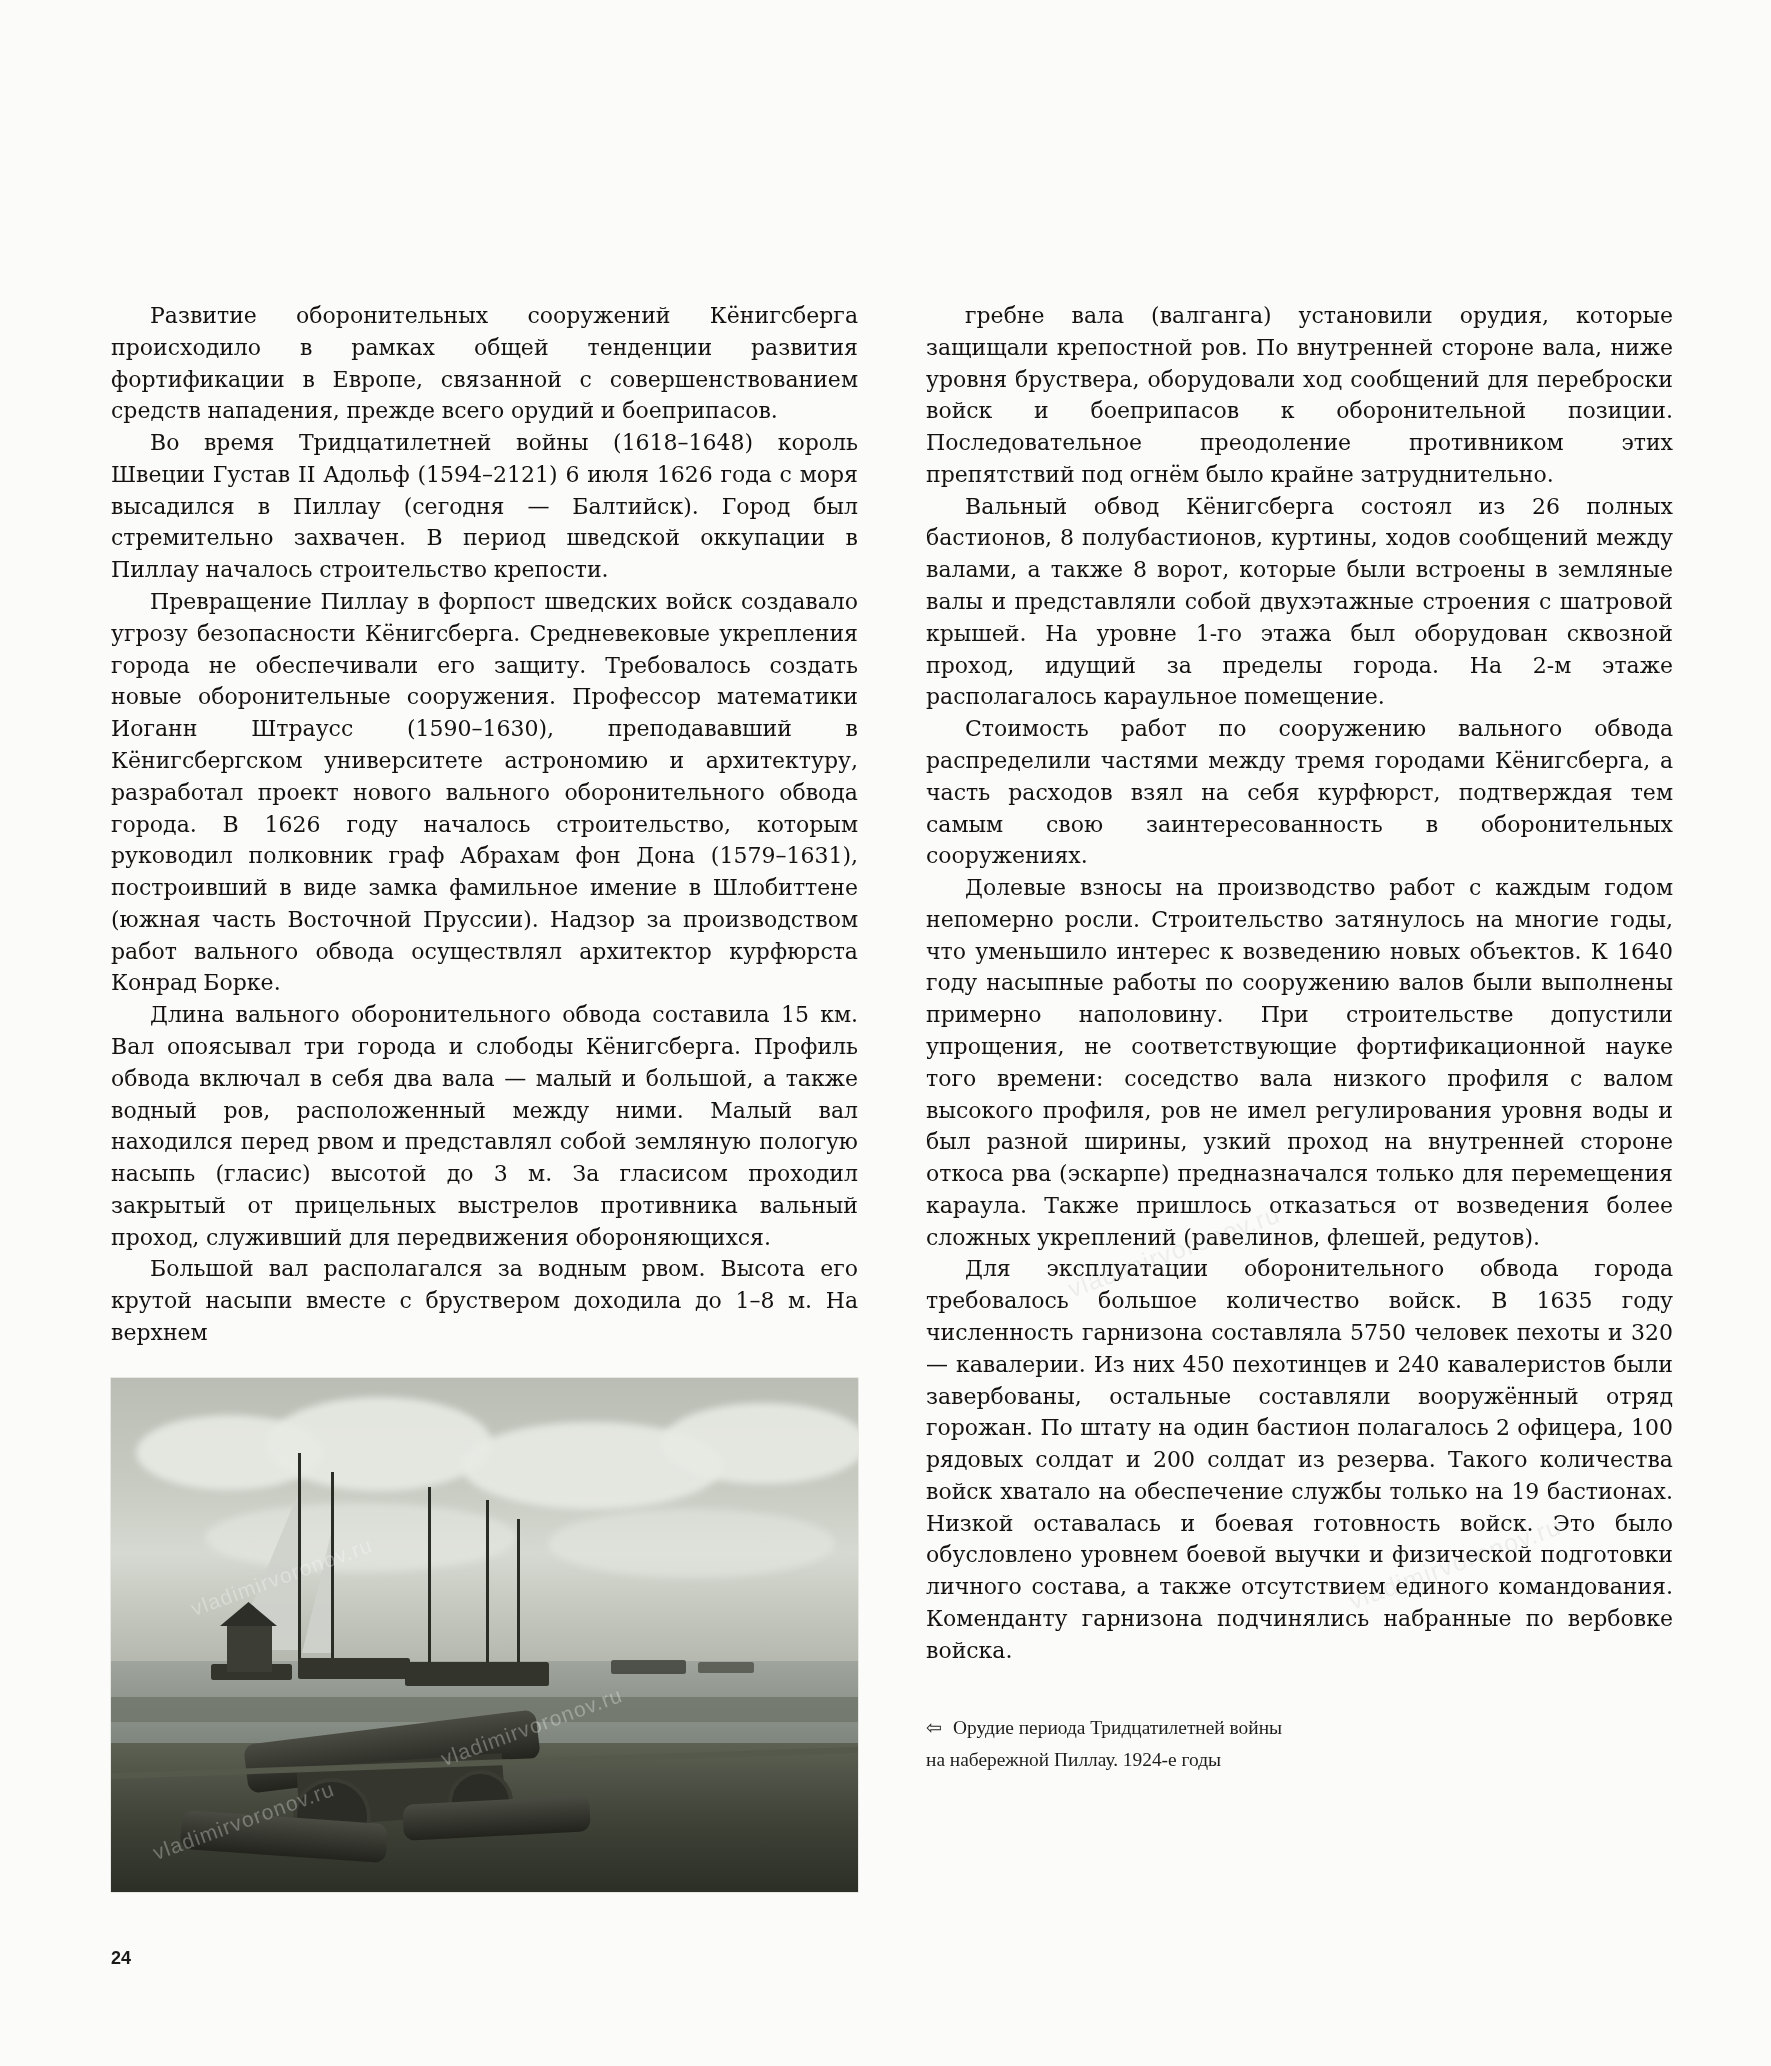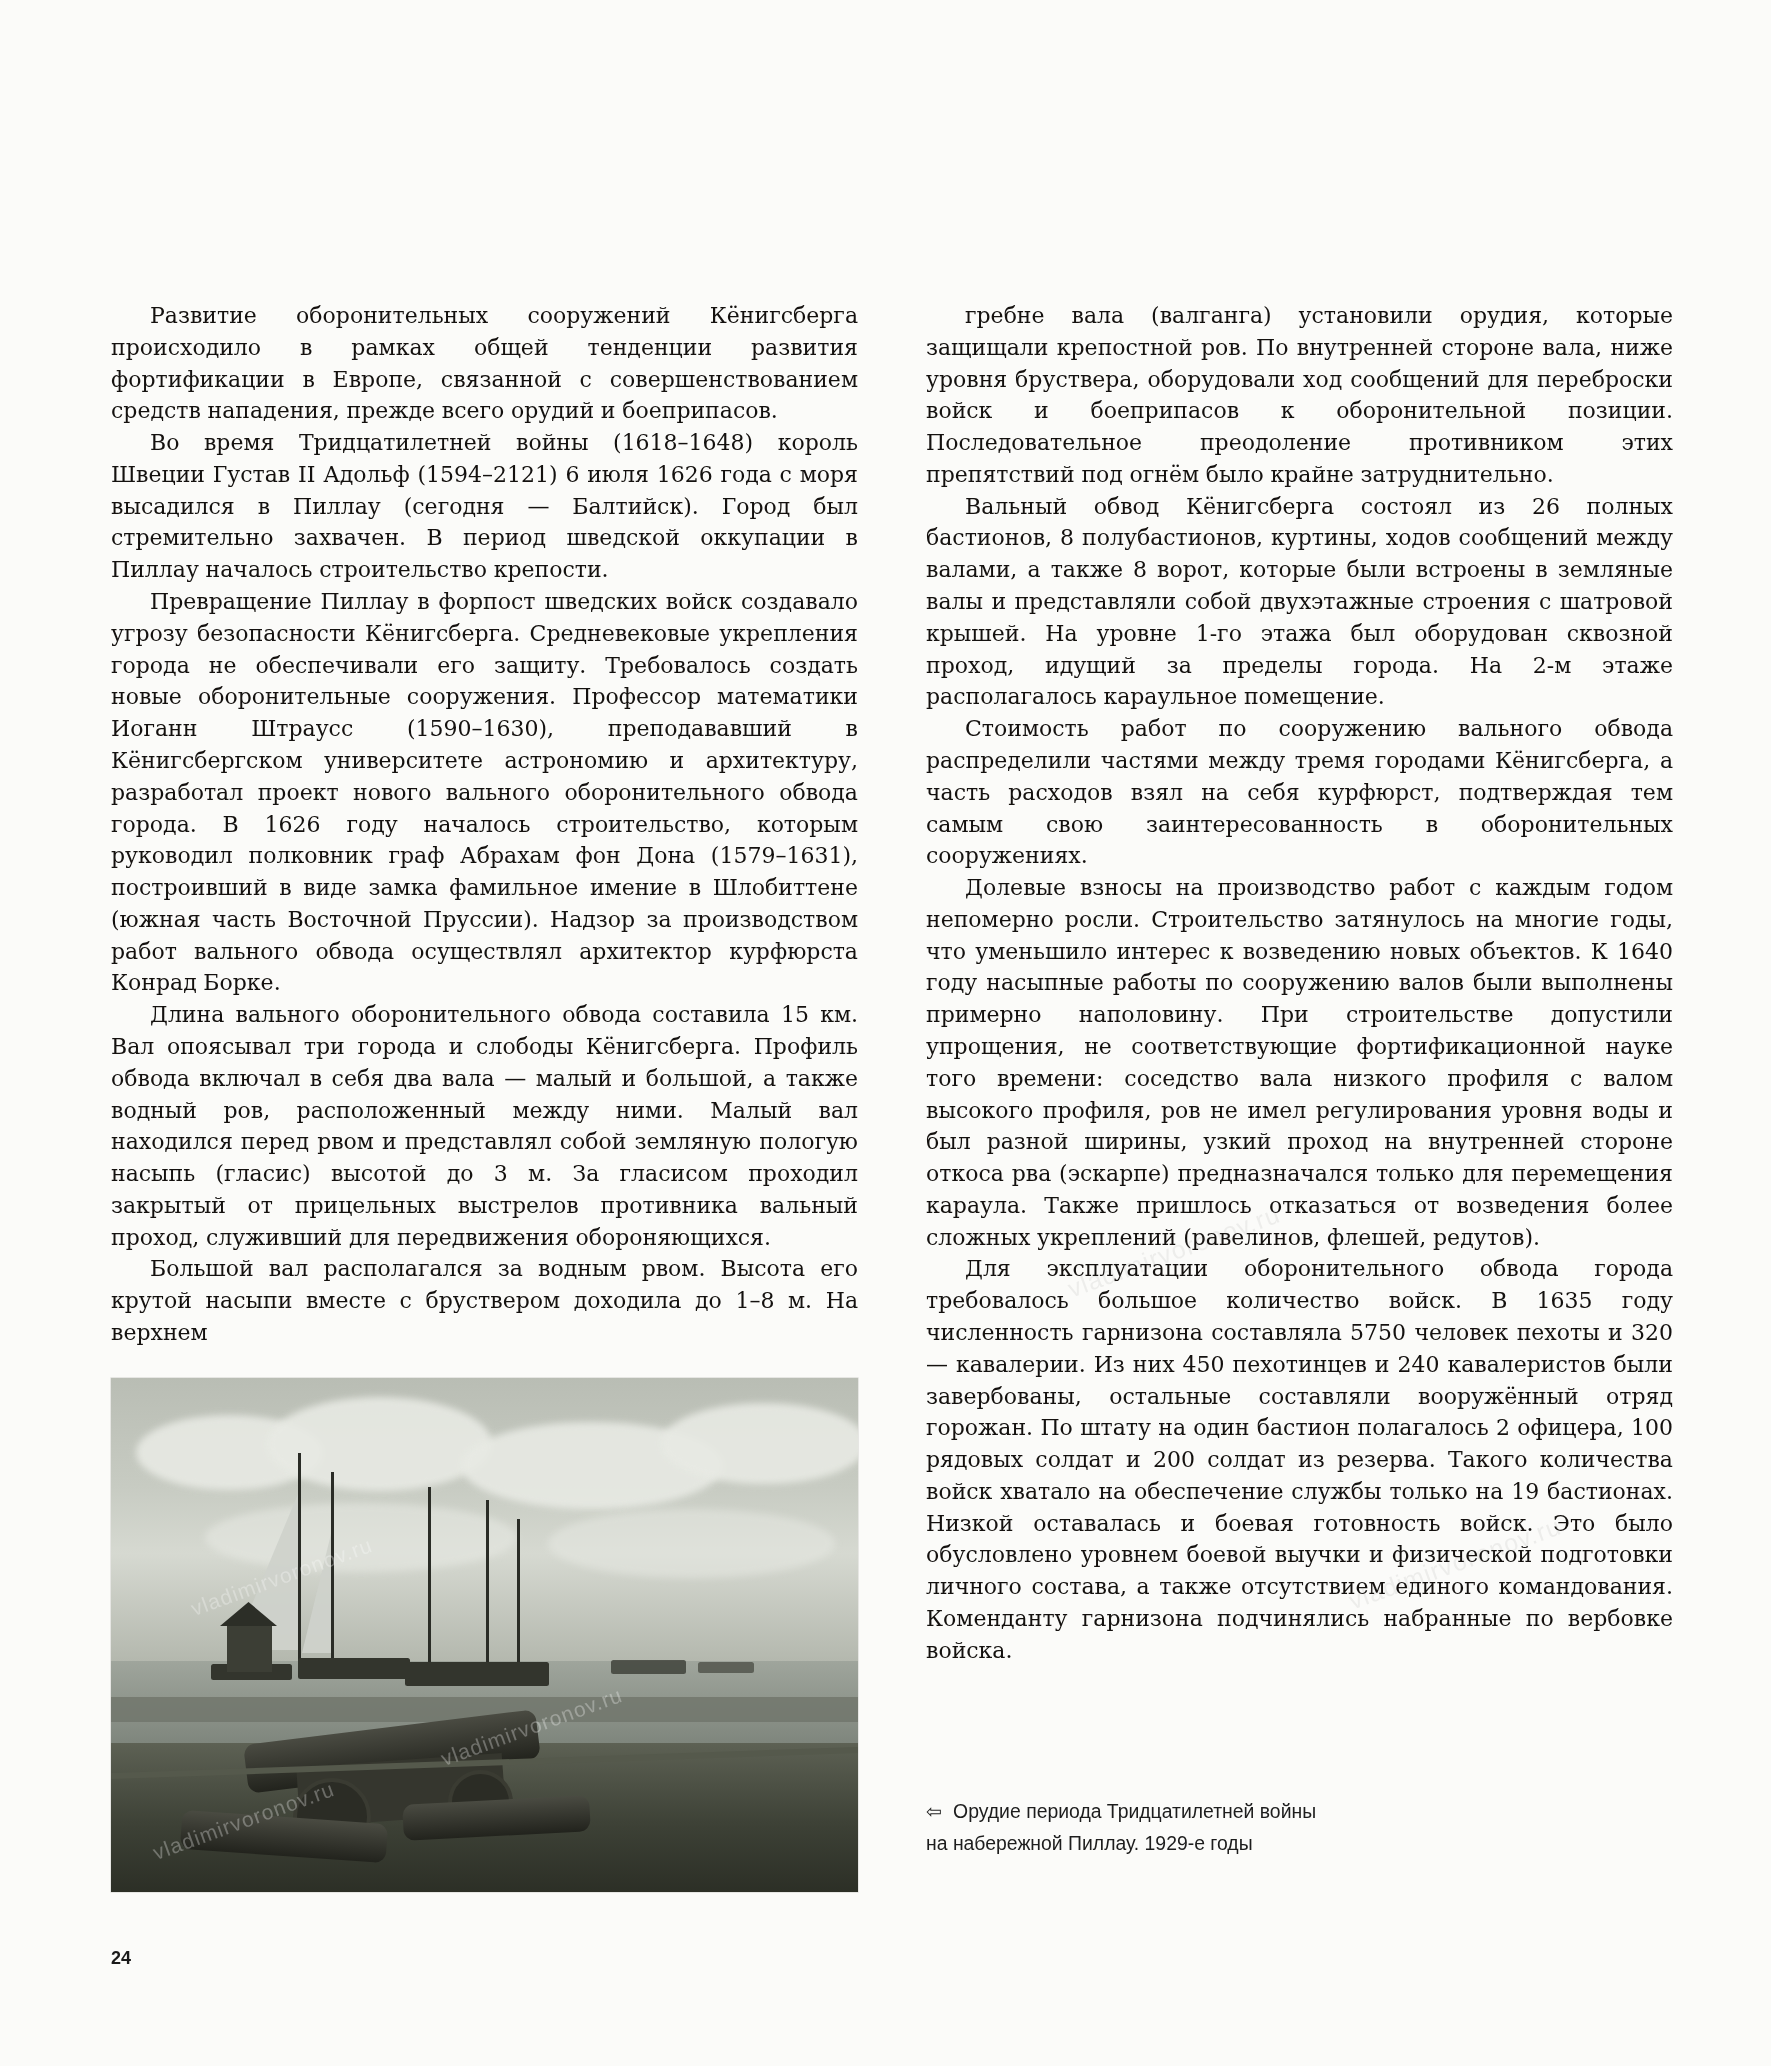--- a/index.html
+++ b/index.html
@@ -151,23 +151,23 @@
     font-family: "Liberation Sans", sans-serif;
     font-size: 25px;
     letter-spacing: 1.2px;
     transform: rotate(-20deg);
     white-space: nowrap;
     pointer-events: none;
   }
   .caption {
     position: absolute;
     left: 926px;
-    top: 1796px;
+    top: 1712px;
     width: 747px;
-    font-family: Liberation Sans, sans-serif;
+    font-family: Liberation Serif, serif;
     font-size: 19.4px;
     line-height: 1.62;
     color: #1d1d1d;
   }
   .caption .arrow {
     display: inline-block;
     margin-right: 11.2px;
     font-size: 19px;
     color: #1d1d1d;
   }
@@ -247,19 +247,19 @@
     <div class="watermark" style="left:75px; top:187px;">vladimirvoronov.ru</div>
     <div class="watermark" style="left:325px; top:337px;">vladimirvoronov.ru</div>
     <div class="watermark" style="left:37px;  top:431px;">vladimirvoronov.ru</div>
   </div>
 
   <div class="page-watermark" style="left:1062px; top:1237px;">vladimirvoronov.ru</div>
   <div class="page-watermark" style="left:1343px; top:1549px;">vladimirvoronov.ru</div>
 
   <div class="caption">
     <span class="arrow">⇦</span><span>Орудие периода Тридцатилетней войны</span><br>
-    <span>на набережной Пиллау. 1929-е годы</span>
+    <span>на набережной Пиллау. 1924-е годы</span>
   </div>
 
   <div class="folio">24</div>
 
 </div>
 
 
 </body></html>

